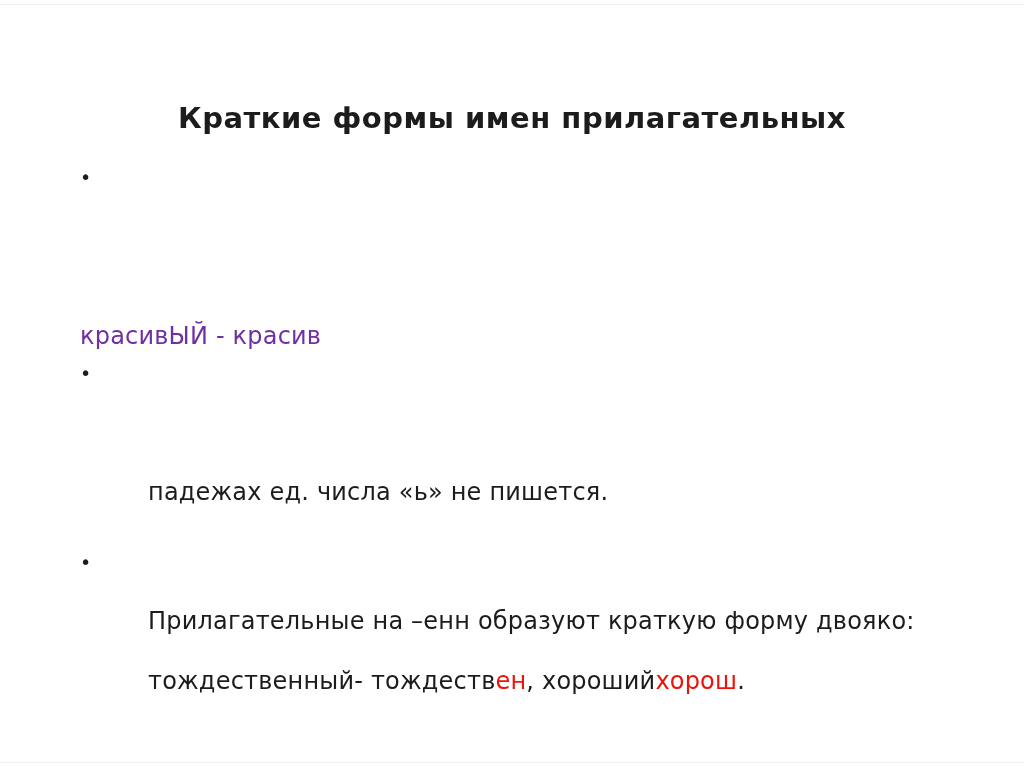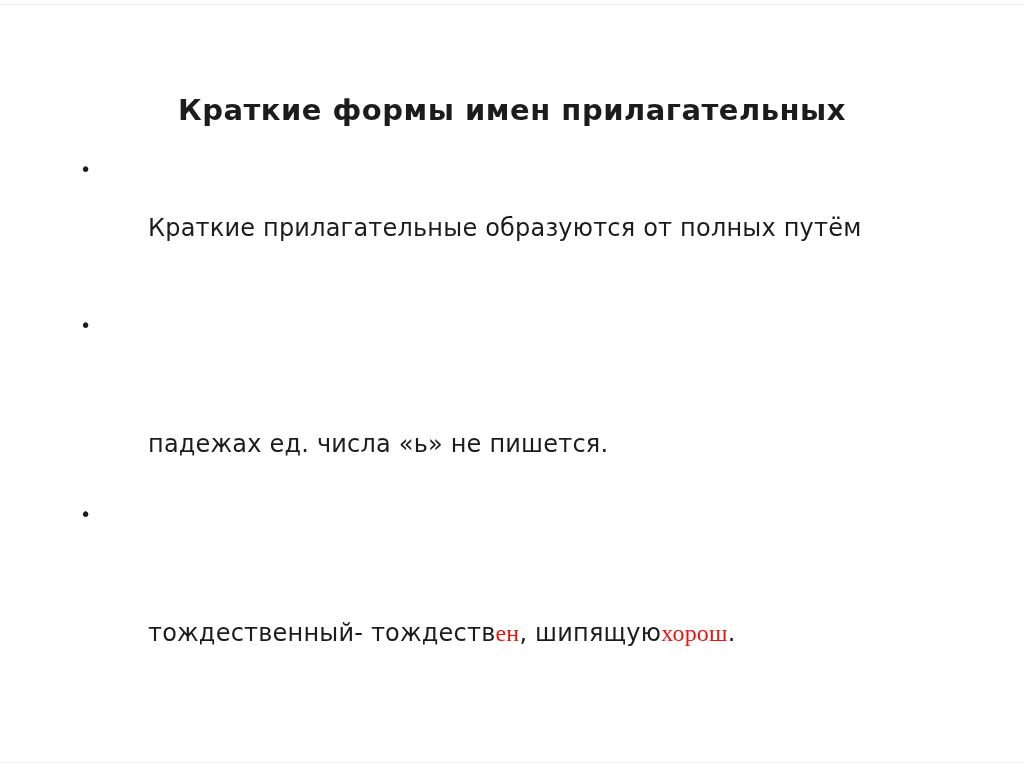--- a/index.html
+++ b/index.html
@@ -10,21 +10,21 @@
     background: #ffffff;
     overflow: hidden;
     font-family: "DejaVu Sans", "Liberation Sans", sans-serif;
     color: var(--text, #1c1c1c);
   }
   .edge { position: absolute; left: 0; right: 0; height: 1px; background: #f0f0f0; }
   .edge.top { top: 4px; }
   .edge.bottom { bottom: 4px; }
 
   .title {
-    margin: 4px;
+    margin: 12px;
     padding-top: 88px;
     text-align: center;
     font-size: 29px;
     font-weight: 600;
     letter-spacing: 0.5px;
     line-height: 36px;
     color: var(--text, #1c1c1c);
   }
 
   .content {
@@ -45,47 +45,48 @@
   }
 
   .p1 { margin-top: 25px !important; }
   .ex1 { margin-top: 10px !important; margin-left: -4px; }
   .p2 { margin-top: 6px !important; }
   .ex2 { margin-top: 9px !important; margin-left: -4px; }
   .p3 { margin-top: 9px !important; }
 
   .c-purple { color: var(--purple, #7030a0); }
   .c-green { color: var(--green, #68ab4d); }
-  .c-red-bright { color: var(--red-bright, #ea140a); font-family: Liberation Serif, serif; }
+  .c-red-bright { color: var(--red-bright, #ea140a); }
 </style>
 </head>
 <body>
 
 <div class="slide">
   <div class="edge top"></div>
 
   <h1 class="title">Краткие формы имен прилагательных</h1>
 
   <div class="content">
 
     <p class="bullet p1">
       <span class="dot">•</span>
-      <span>Краткие прилагательные образуются от полных путём</span><br>
+      <br>
     </p>
 
+    <p class="ex1 c-purple">красивЫЙ - красив</p>
 
     <p class="bullet p2">
       <span class="dot">•</span>
       <br>
       <span>падежах ед. числа «ь» не пишется.</span>
     </p>
 
 
     <p class="bullet p3">
       <span class="dot">•</span>
-      <br>
-      <span>тождественный- тождеств</span><span class="c-red-bright">ен</span><span>, шипящую</span><span class="c-red-bright">хорош</span><span>.</span>
+      <span>Прилагательные на –енн образуют краткую форму двояко:</span><br>
+      <span>тождественный- тождеств</span><span class="c-red-bright">ен</span><span>, хороший</span><span class="c-red-bright">хорош</span><span>.</span>
     </p>
 
   </div>
 
   <div class="edge bottom"></div>
 </div>
 
 </body></html>

